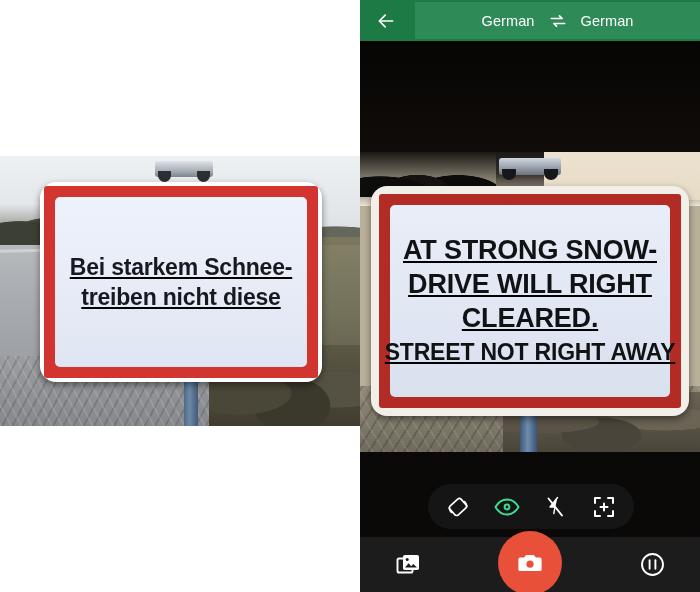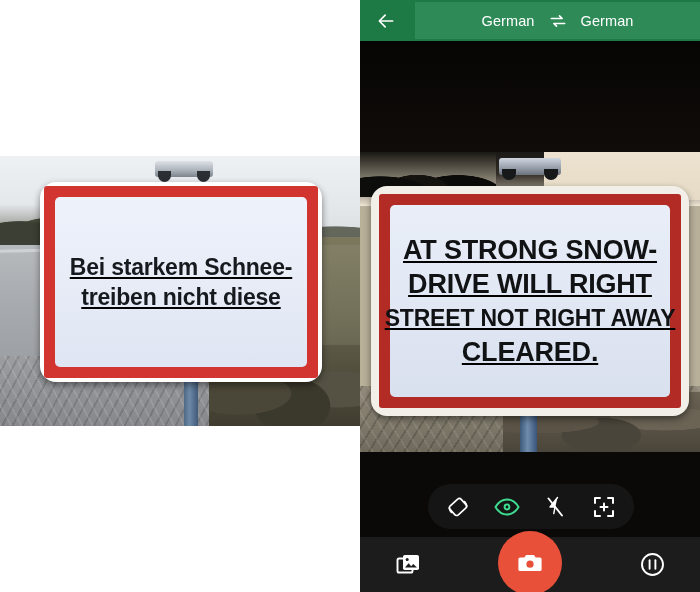--- a/index.html
+++ b/index.html
@@ -395,22 +395,22 @@
         <div class="tp-ground"></div>
         <div class="tp-gravel"></div>
         <div class="tp-post"></div>
         <div class="tp-bracket"></div>
 
         <div class="sign sign-trans">
           <div class="sign-red">
             <div class="sign-white">
               <div class="sign-line tl-0">AT STRONG SNOW-</div>
               <div class="sign-line tl-1">DRIVE WILL RIGHT</div>
+              <div class="sign-line tl-3">CLEARED.</div>
               <div class="sign-line tl-2">STREET NOT RIGHT AWAY</div>
-              <div class="sign-line tl-3">CLEARED.</div>
             </div>
           </div>
         </div>
       </div>
 
       <div class="pill-toolbar">
 
         <div class="pill-btn">
           <svg width="24" height="24" viewBox="0 0 24 24" fill="none" stroke="#ffffff" stroke-width="1.7" stroke-linecap="round" stroke-linejoin="round">
             <rect x="4.5" y="6" width="15" height="12" rx="2.5" transform="rotate(-42 12 12)"></rect>

